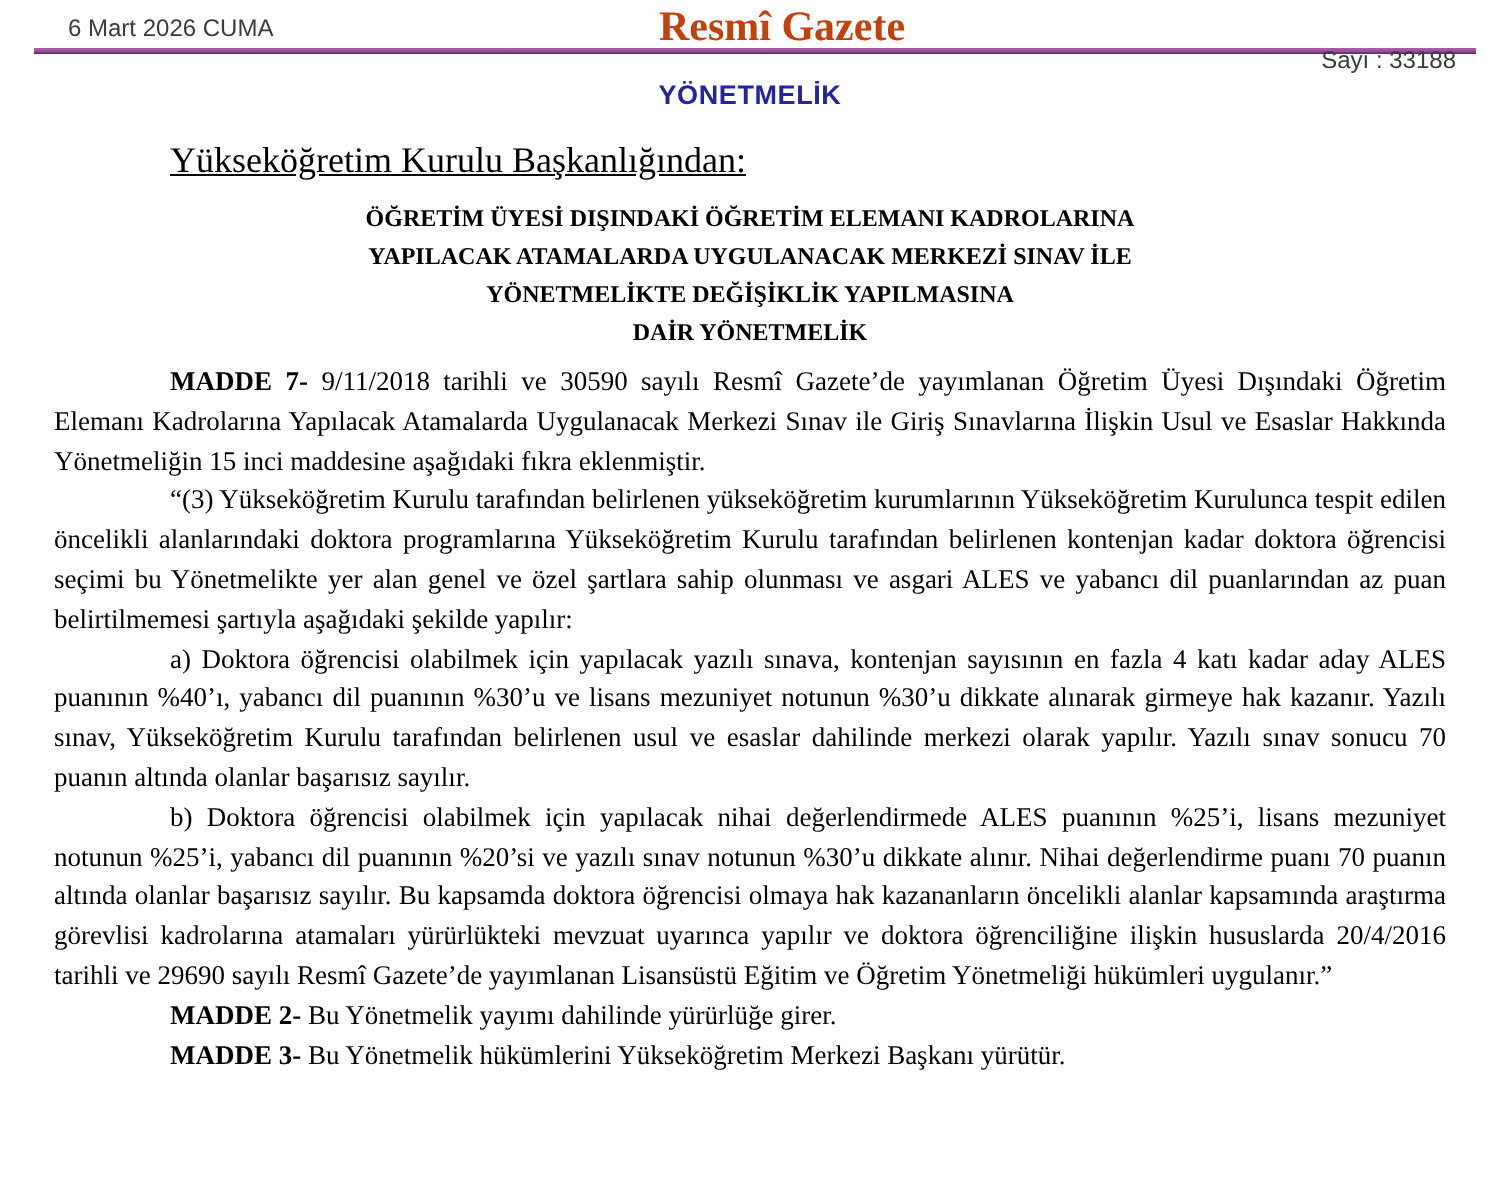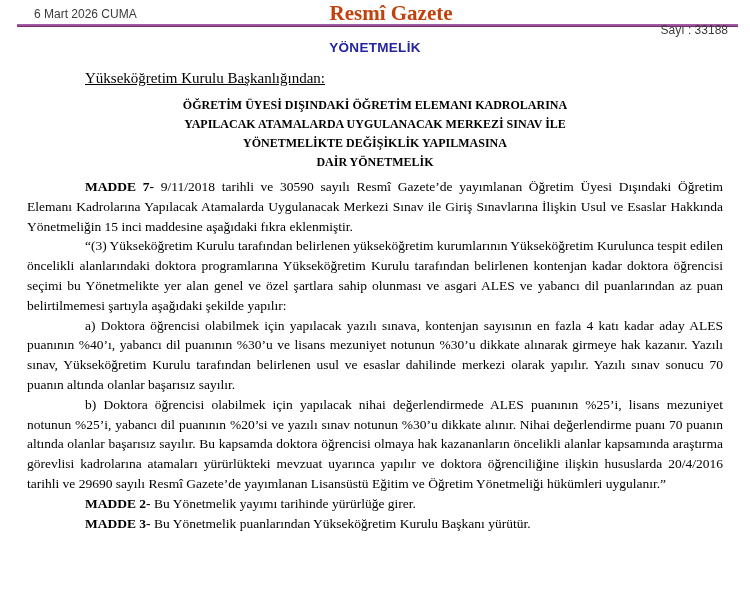--- a/index.html
+++ b/index.html
@@ -34,21 +34,21 @@
   }
   .section-heading {
     margin: 13px 0 0 0;
     text-align: center;
     font-family: "Liberation Sans", sans-serif;
     font-size: 13.5px; font-weight: bold;
     color: #2424a3; letter-spacing: 0.3px;
   }
   .authority {
     margin: 15px 0 0 85px;
-    font-size: 15px;
+    font-size: 18px;
     text-decoration: underline;
   }
   .doc-title {
     margin-top: 9px;
     text-align: center;
     font-weight: bold;
     font-size: 12px;
     line-height: 19px;
   }
   .doc-body {
@@ -82,17 +82,17 @@
     <div>YAPILACAK ATAMALARDA UYGULANACAK MERKEZİ SINAV İLE</div>
     <div>YÖNETMELİKTE DEĞİŞİKLİK YAPILMASINA</div>
     <div>DAİR YÖNETMELİK</div>
   </div>
 
   <div class="doc-body">
     <p><span class="lead">MADDE 7-</span><span> 9/11/2018 tarihli ve 30590 sayılı Resmî Gazete’de yayımlanan Öğretim Üyesi Dışındaki Öğretim Elemanı Kadrolarına Yapılacak Atamalarda Uygulanacak Merkezi Sınav ile Giriş Sınavlarına İlişkin Usul ve Esaslar Hakkında Yönetmeliğin 15 inci maddesine aşağıdaki fıkra eklenmiştir.</span></p>
     <p><span class="lead"></span><span>“(3) Yükseköğretim Kurulu tarafından belirlenen yükseköğretim kurumlarının Yükseköğretim Kurulunca tespit edilen öncelikli alanlarındaki doktora programlarına Yükseköğretim Kurulu tarafından belirlenen kontenjan kadar doktora öğrencisi seçimi bu Yönetmelikte yer alan genel ve özel şartlara sahip olunması ve asgari ALES ve yabancı dil puanlarından az puan belirtilmemesi şartıyla aşağıdaki şekilde yapılır:</span></p>
     <p><span class="lead"></span><span>a) Doktora öğrencisi olabilmek için yapılacak yazılı sınava, kontenjan sayısının en fazla 4 katı kadar aday ALES puanının %40’ı, yabancı dil puanının %30’u ve lisans mezuniyet notunun %30’u dikkate alınarak girmeye hak kazanır. Yazılı sınav, Yükseköğretim Kurulu tarafından belirlenen usul ve esaslar dahilinde merkezi olarak yapılır. Yazılı sınav sonucu 70 puanın altında olanlar başarısız sayılır.</span></p>
     <p><span class="lead"></span><span>b) Doktora öğrencisi olabilmek için yapılacak nihai değerlendirmede ALES puanının %25’i, lisans mezuniyet notunun %25’i, yabancı dil puanının %20’si ve yazılı sınav notunun %30’u dikkate alınır. Nihai değerlendirme puanı 70 puanın altında olanlar başarısız sayılır. Bu kapsamda doktora öğrencisi olmaya hak kazananların öncelikli alanlar kapsamında araştırma görevlisi kadrolarına atamaları yürürlükteki mevzuat uyarınca yapılır ve doktora öğrenciliğine ilişkin hususlarda 20/4/2016 tarihli ve 29690 sayılı Resmî Gazete’de yayımlanan Lisansüstü Eğitim ve Öğretim Yönetmeliği hükümleri uygulanır.”</span></p>
-    <p><span class="lead">MADDE 2-</span><span> Bu Yönetmelik yayımı tarihinde yürürlüğe girer.</span></p>
-    <p><span class="lead">MADDE 3-</span><span> Bu Yönetmelik puanlarından Yükseköğretim Kurulu Başkanı yürütür.</span></p>
+    <p><span class="lead">MADDE 2-</span><span> Bu Yönetmelik yayımı dahilinde yürürlüğe girer.</span></p>
+    <p><span class="lead">MADDE 3-</span><span> Bu Yönetmelik hükümlerini Yükseköğretim Merkezi Başkanı yürütür.</span></p>
   </div>
 
 </div>
 
 </body></html>

